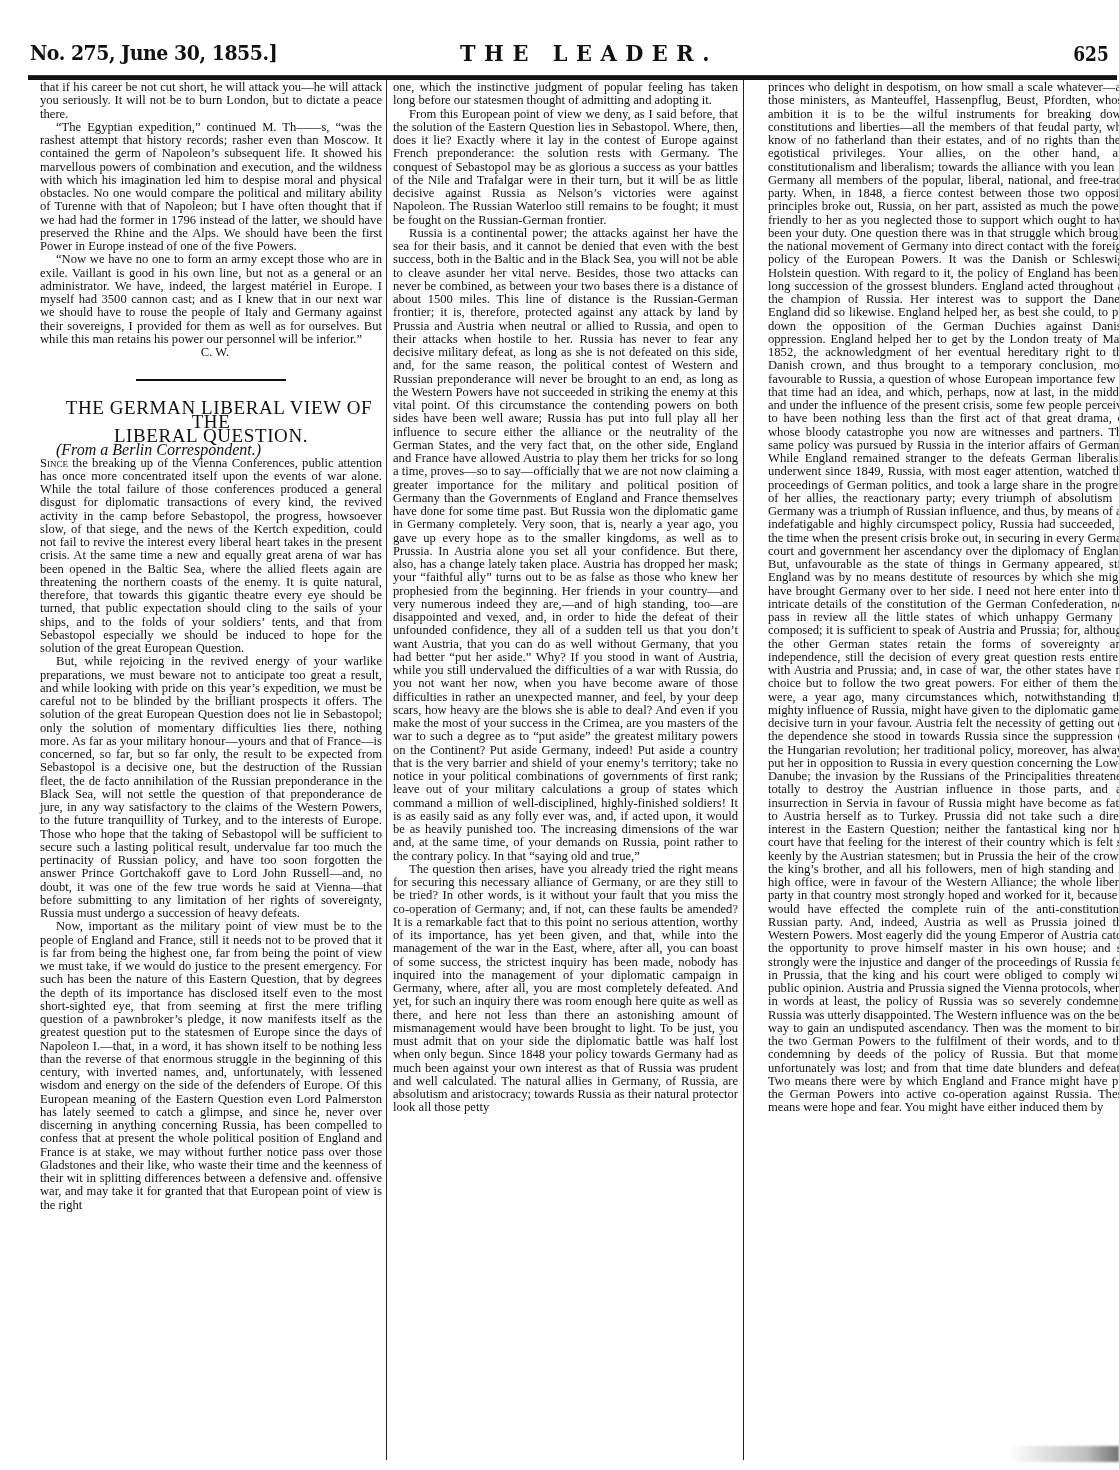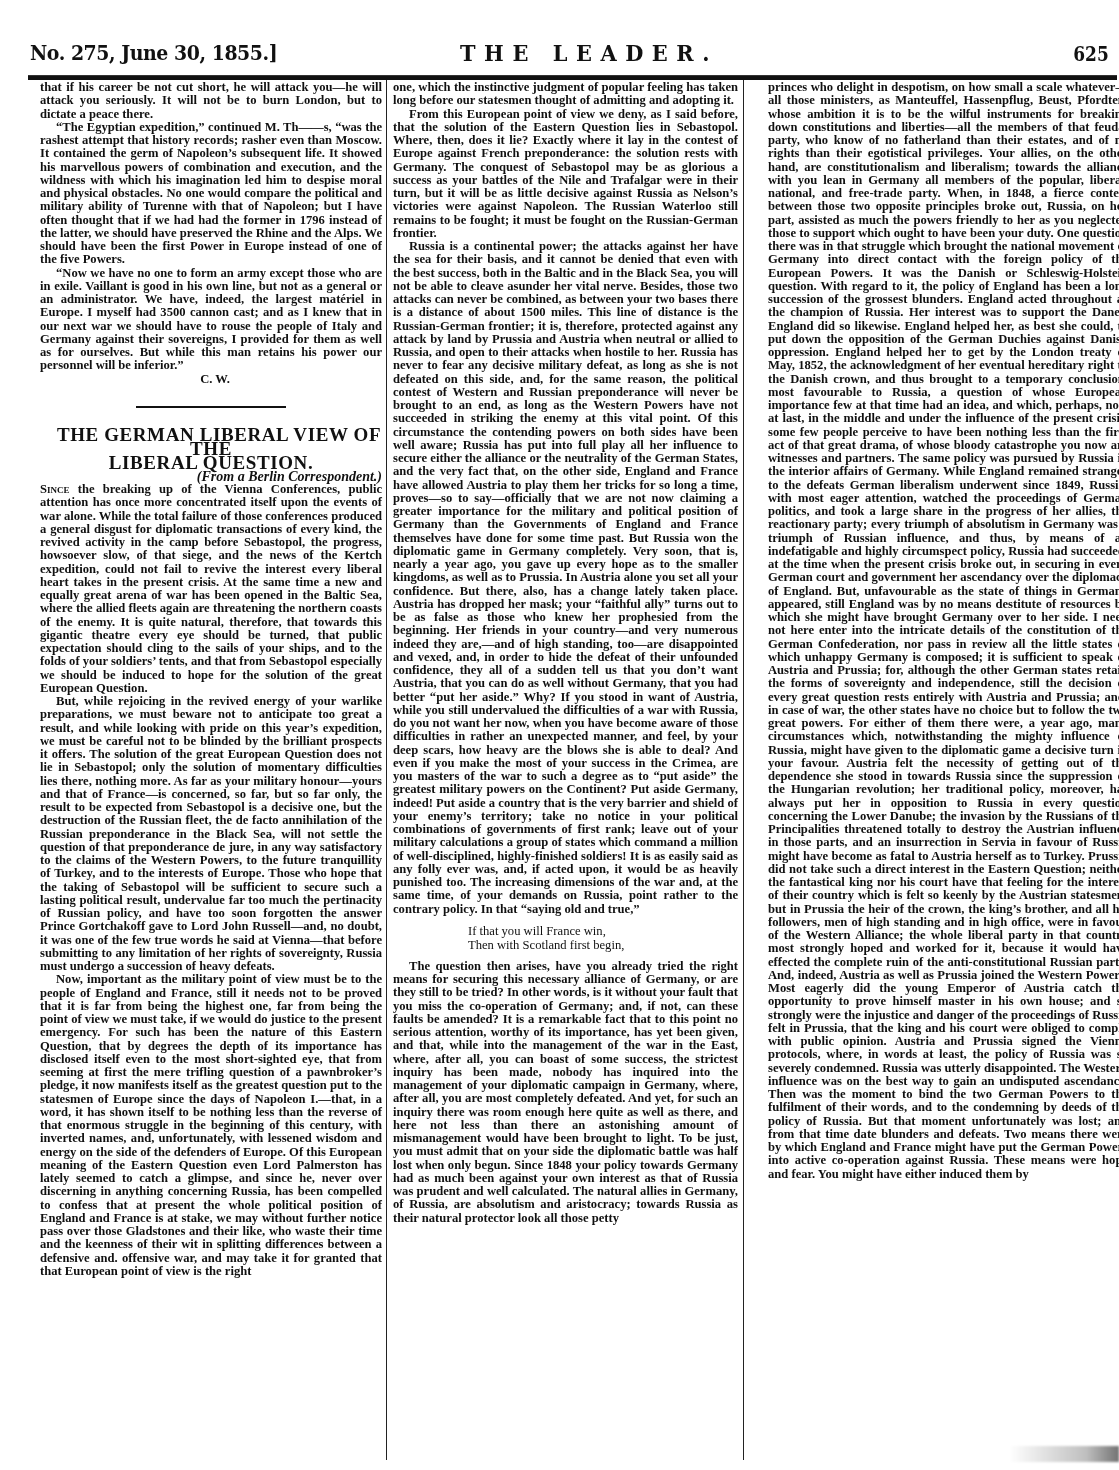--- a/index.html
+++ b/index.html
@@ -35,31 +35,31 @@
     font-family: "Liberation Serif", "DejaVu Serif", serif;
     font-size: 12.6px; line-height: 13.25px;
     text-align: justify; hyphens: auto;
   }
   #col1 { left: 40px; width: 342px; }
   #col2 { left: 393px; width: 345px; }
   #col3 { left: 768px; width: 360px; }
   .vrule { position: absolute; top: 80px; width: 1px; background: #222; }
   #vr1 { left: 386px; height: 1380px; }
   #vr2 { left: 743px; height: 1380px; }
-  .col p { margin: 0; text-indent: 16px; font-weight: bold; }
+  .col p { margin: 0; text-indent: 16px; }
   .col p.noindent { text-indent: 0; }
   .sig { text-align: center; padding-right: 8px; }
   .sep {
     width: 150px; height: 2px; background: #111; margin: 20px auto 20px auto;
   }
   .article-head {
     text-align: center; font-size: 19px; line-height: 14px;
     letter-spacing: 0.6px; margin: 0;
   }
-  .byline { text-align: right; font-style: italic; font-size: 14px; margin: 2px 0 0 0; }
+  .byline { text-align: left; font-style: italic; font-size: 16px; margin: 2px 0 0 0; }
   .smallcaps { font-variant: small-caps; }
   .verse { text-align: left; padding-left: 75px; margin: 8px 0 8px 0; line-height: 14px; }
   .verse span { display: block; }
   .verse span + span { padding-left: 0; }
   .smudge {
     position: absolute; right: 0; bottom: 8px; width: 110px; height: 16px;
     background: linear-gradient(90deg, rgba(0,0,0,0), rgba(0,0,0,0.25) 70%, rgba(0,0,0,0.55));
     filter: blur(1px);
   }
 </style>
@@ -89,24 +89,20 @@
   <p class="byline">(From a Berlin Correspondent.)</p>
   <p class="noindent"><span class="smallcaps">Since</span><span> the breaking up of the Vienna Conferences, public attention has once more concentrated itself upon the events of war alone. While the total failure of those conferences produced a general disgust for diplomatic transactions of every kind, the revived activity in the camp before Sebastopol, the progress, howsoever slow, of that siege, and the news of the Kertch expedition, could not fail to revive the interest every liberal heart takes in the present crisis. At the same time a new and equally great arena of war has been opened in the Baltic Sea, where the allied fleets again are threatening the northern coasts of the enemy. It is quite natural, therefore, that towards this gigantic theatre every eye should be turned, that public expectation should cling to the sails of your ships, and to the folds of your soldiers’ tents, and that from Sebastopol especially we should be induced to hope for the solution of the great European Question.</span></p>
   <p>But, while rejoicing in the revived energy of your warlike preparations, we must beware not to anticipate too great a result, and while looking with pride on this year’s expedition, we must be careful not to be blinded by the brilliant prospects it offers. The solution of the great European Question does not lie in Sebastopol; only the solution of momentary difficulties lies there, nothing more. As far as your military honour—yours and that of France—is concerned, so far, but so far only, the result to be expected from Sebastopol is a decisive one, but the destruction of the Russian fleet, the de facto annihilation of the Russian preponderance in the Black Sea, will not settle the question of that preponderance de jure, in any way satisfactory to the claims of the Western Powers, to the future tranquillity of Turkey, and to the interests of Europe. Those who hope that the taking of Sebastopol will be sufficient to secure such a lasting political result, undervalue far too much the pertinacity of Russian policy, and have too soon forgotten the answer Prince Gortchakoff gave to Lord John Russell—and, no doubt, it was one of the few true words he said at Vienna—that before submitting to any limitation of her rights of sovereignty, Russia must undergo a succession of heavy defeats.</p>
   <p>Now, important as the military point of view must be to the people of England and France, still it needs not to be proved that it is far from being the highest one, far from being the point of view we must take, if we would do justice to the present emergency. For such has been the nature of this Eastern Question, that by degrees the depth of its importance has disclosed itself even to the most short-sighted eye, that from seeming at first the mere trifling question of a pawnbroker’s pledge, it now manifests itself as the greatest question put to the statesmen of Europe since the days of Napoleon I.—that, in a word, it has shown itself to be nothing less than the reverse of that enormous struggle in the beginning of this century, with inverted names, and, unfortunately, with lessened wisdom and energy on the side of the defenders of Europe. Of this European meaning of the Eastern Question even Lord Palmerston has lately seemed to catch a glimpse, and since he, never over discerning in anything concerning Russia, has been compelled to confess that at present the whole political position of England and France is at stake, we may without further notice pass over those Gladstones and their like, who waste their time and the keenness of their wit in splitting differences between a defensive and. offensive war, and may take it for granted that that European point of view is the right</p>
 </div>
 
 <div class="col" id="col2">
   <p class="noindent">one, which the instinctive judgment of popular feeling has taken long before our statesmen thought of admitting and adopting it.</p>
   <p>From this European point of view we deny, as I said before, that the solution of the Eastern Question lies in Sebastopol. Where, then, does it lie? Exactly where it lay in the contest of Europe against French preponderance: the solution rests with Germany. The conquest of Sebastopol may be as glorious a success as your battles of the Nile and Trafalgar were in their turn, but it will be as little decisive against Russia as Nelson’s victories were against Napoleon. The Russian Waterloo still remains to be fought; it must be fought on the Russian-German frontier.</p>
   <p>Russia is a continental power; the attacks against her have the sea for their basis, and it cannot be denied that even with the best success, both in the Baltic and in the Black Sea, you will not be able to cleave asunder her vital nerve. Besides, those two attacks can never be combined, as between your two bases there is a distance of about 1500 miles. This line of distance is the Russian-German frontier; it is, therefore, protected against any attack by land by Prussia and Austria when neutral or allied to Russia, and open to their attacks when hostile to her. Russia has never to fear any decisive military defeat, as long as she is not defeated on this side, and, for the same reason, the political contest of Western and Russian preponderance will never be brought to an end, as long as the Western Powers have not succeeded in striking the enemy at this vital point. Of this circumstance the contending powers on both sides have been well aware; Russia has put into full play all her influence to secure either the alliance or the neutrality of the German States, and the very fact that, on the other side, England and France have allowed Austria to play them her tricks for so long a time, proves—so to say—officially that we are not now claiming a greater importance for the military and political position of Germany than the Governments of England and France themselves have done for some time past. But Russia won the diplomatic game in Germany completely. Very soon, that is, nearly a year ago, you gave up every hope as to the smaller kingdoms, as well as to Prussia. In Austria alone you set all your confidence. But there, also, has a change lately taken place. Austria has dropped her mask; your “faithful ally” turns out to be as false as those who knew her prophesied from the beginning. Her friends in your country—and very numerous indeed they are,—and of high standing, too—are disappointed and vexed, and, in order to hide the defeat of their unfounded confidence, they all of a sudden tell us that you don’t want Austria, that you can do as well without Germany, that you had better “put her aside.” Why? If you stood in want of Austria, while you still undervalued the difficulties of a war with Russia, do you not want her now, when you have become aware of those difficulties in rather an unexpected manner, and feel, by your deep scars, how heavy are the blows she is able to deal? And even if you make the most of your success in the Crimea, are you masters of the war to such a degree as to “put aside” the greatest military powers on the Continent? Put aside Germany, indeed! Put aside a country that is the very barrier and shield of your enemy’s territory; take no notice in your political combinations of governments of first rank; leave out of your military calculations a group of states which command a million of well-disciplined, highly-finished soldiers! It is as easily said as any folly ever was, and, if acted upon, it would be as heavily punished too. The increasing dimensions of the war and, at the same time, of your demands on Russia, point rather to the contrary policy. In that “saying old and true,”</p>
-  <div class="verse">
-    <span>If that you will France win,</span>
-    <span style="padding-left:0">Then with Scotland first begin,</span>
-  </div>
   <p>The question then arises, have you already tried the right means for securing this necessary alliance of Germany, or are they still to be tried? In other words, is it without your fault that you miss the co-operation of Germany; and, if not, can these faults be amended? It is a remarkable fact that to this point no serious attention, worthy of its importance, has yet been given, and that, while into the management of the war in the East, where, after all, you can boast of some success, the strictest inquiry has been made, nobody has inquired into the management of your diplomatic campaign in Germany, where, after all, you are most completely defeated. And yet, for such an inquiry there was room enough here quite as well as there, and here not less than there an astonishing amount of mismanagement would have been brought to light. To be just, you must admit that on your side the diplomatic battle was half lost when only begun. Since 1848 your policy towards Germany had as much been against your own interest as that of Russia was prudent and well calculated. The natural allies in Germany, of Russia, are absolutism and aristocracy; towards Russia as their natural protector look all those petty</p>
 </div>
 
 <div class="col" id="col3">
   <p class="noindent">princes who delight in despotism, on how small a scale whatever—all those ministers, as Manteuffel, Hassenpflug, Beust, Pfordten, whose ambition it is to be the wilful instruments for breaking down constitutions and liberties—all the members of that feudal party, who know of no fatherland than their estates, and of no rights than their egotistical privileges. Your allies, on the other hand, are constitutionalism and liberalism; towards the alliance with you lean in Germany all members of the popular, liberal, national, and free-trade party. When, in 1848, a fierce contest between those two opposite principles broke out, Russia, on her part, assisted as much the powers friendly to her as you neglected those to support which ought to have been your duty. One question there was in that struggle which brought the national movement of Germany into direct contact with the foreign policy of the European Powers. It was the Danish or Schleswig-Holstein question. With regard to it, the policy of England has been a long succession of the grossest blunders. England acted throughout as the champion of Russia. Her interest was to support the Danes. England did so likewise. England helped her, as best she could, to put down the opposition of the German Duchies against Danish oppression. England helped her to get by the London treaty of May, 1852, the acknowledgment of her eventual hereditary right to the Danish crown, and thus brought to a temporary conclusion, most favourable to Russia, a question of whose European importance few at that time had an idea, and which, perhaps, now at last, in the middle and under the influence of the present crisis, some few people perceive to have been nothing less than the first act of that great drama, of whose bloody catastrophe you now are witnesses and partners. The same policy was pursued by Russia in the interior affairs of Germany. While England remained stranger to the defeats German liberalism underwent since 1849, Russia, with most eager attention, watched the proceedings of German politics, and took a large share in the progress of her allies, the reactionary party; every triumph of absolutism in Germany was a triumph of Russian influence, and thus, by means of an indefatigable and highly circumspect policy, Russia had succeeded, at the time when the present crisis broke out, in securing in every German court and government her ascendancy over the diplomacy of England. But, unfavourable as the state of things in Germany appeared, still England was by no means destitute of resources by which she might have brought Germany over to her side. I need not here enter into the intricate details of the constitution of the German Confederation, nor pass in review all the little states of which unhappy Germany is composed; it is sufficient to speak of Austria and Prussia; for, although the other German states retain the forms of sovereignty and independence, still the decision of every great question rests entirely with Austria and Prussia; and, in case of war, the other states have no choice but to follow the two great powers. For either of them there were, a year ago, many circumstances which, notwithstanding the mighty influence of Russia, might have given to the diplomatic game a decisive turn in your favour. Austria felt the necessity of getting out of the dependence she stood in towards Russia since the suppression of the Hungarian revolution; her traditional policy, moreover, has always put her in opposition to Russia in every question concerning the Lower Danube; the invasion by the Russians of the Principalities threatened totally to destroy the Austrian influence in those parts, and an insurrection in Servia in favour of Russia might have become as fatal to Austria herself as to Turkey. Prussia did not take such a direct interest in the Eastern Question; neither the fantastical king nor his court have that feeling for the interest of their country which is felt so keenly by the Austrian statesmen; but in Prussia the heir of the crown, the king’s brother, and all his followers, men of high standing and in high office, were in favour of the Western Alliance; the whole liberal party in that country most strongly hoped and worked for it, because it would have effected the complete ruin of the anti-constitutional Russian party. And, indeed, Austria as well as Prussia joined the Western Powers. Most eagerly did the young Emperor of Austria catch the opportunity to prove himself master in his own house; and so strongly were the injustice and danger of the proceedings of Russia felt in Prussia, that the king and his court were obliged to comply with public opinion. Austria and Prussia signed the Vienna protocols, where, in words at least, the policy of Russia was so severely condemned. Russia was utterly disappointed. The Western influence was on the best way to gain an undisputed ascendancy. Then was the moment to bind the two German Powers to the fulfilment of their words, and to the condemning by deeds of the policy of Russia. But that moment unfortunately was lost; and from that time date blunders and defeats. Two means there were by which England and France might have put the German Powers into active co-operation against Russia. These means were hope and fear. You might have either induced them by</p>
 </div>
 
 <div class="smudge"></div>
 
 </body></html>

